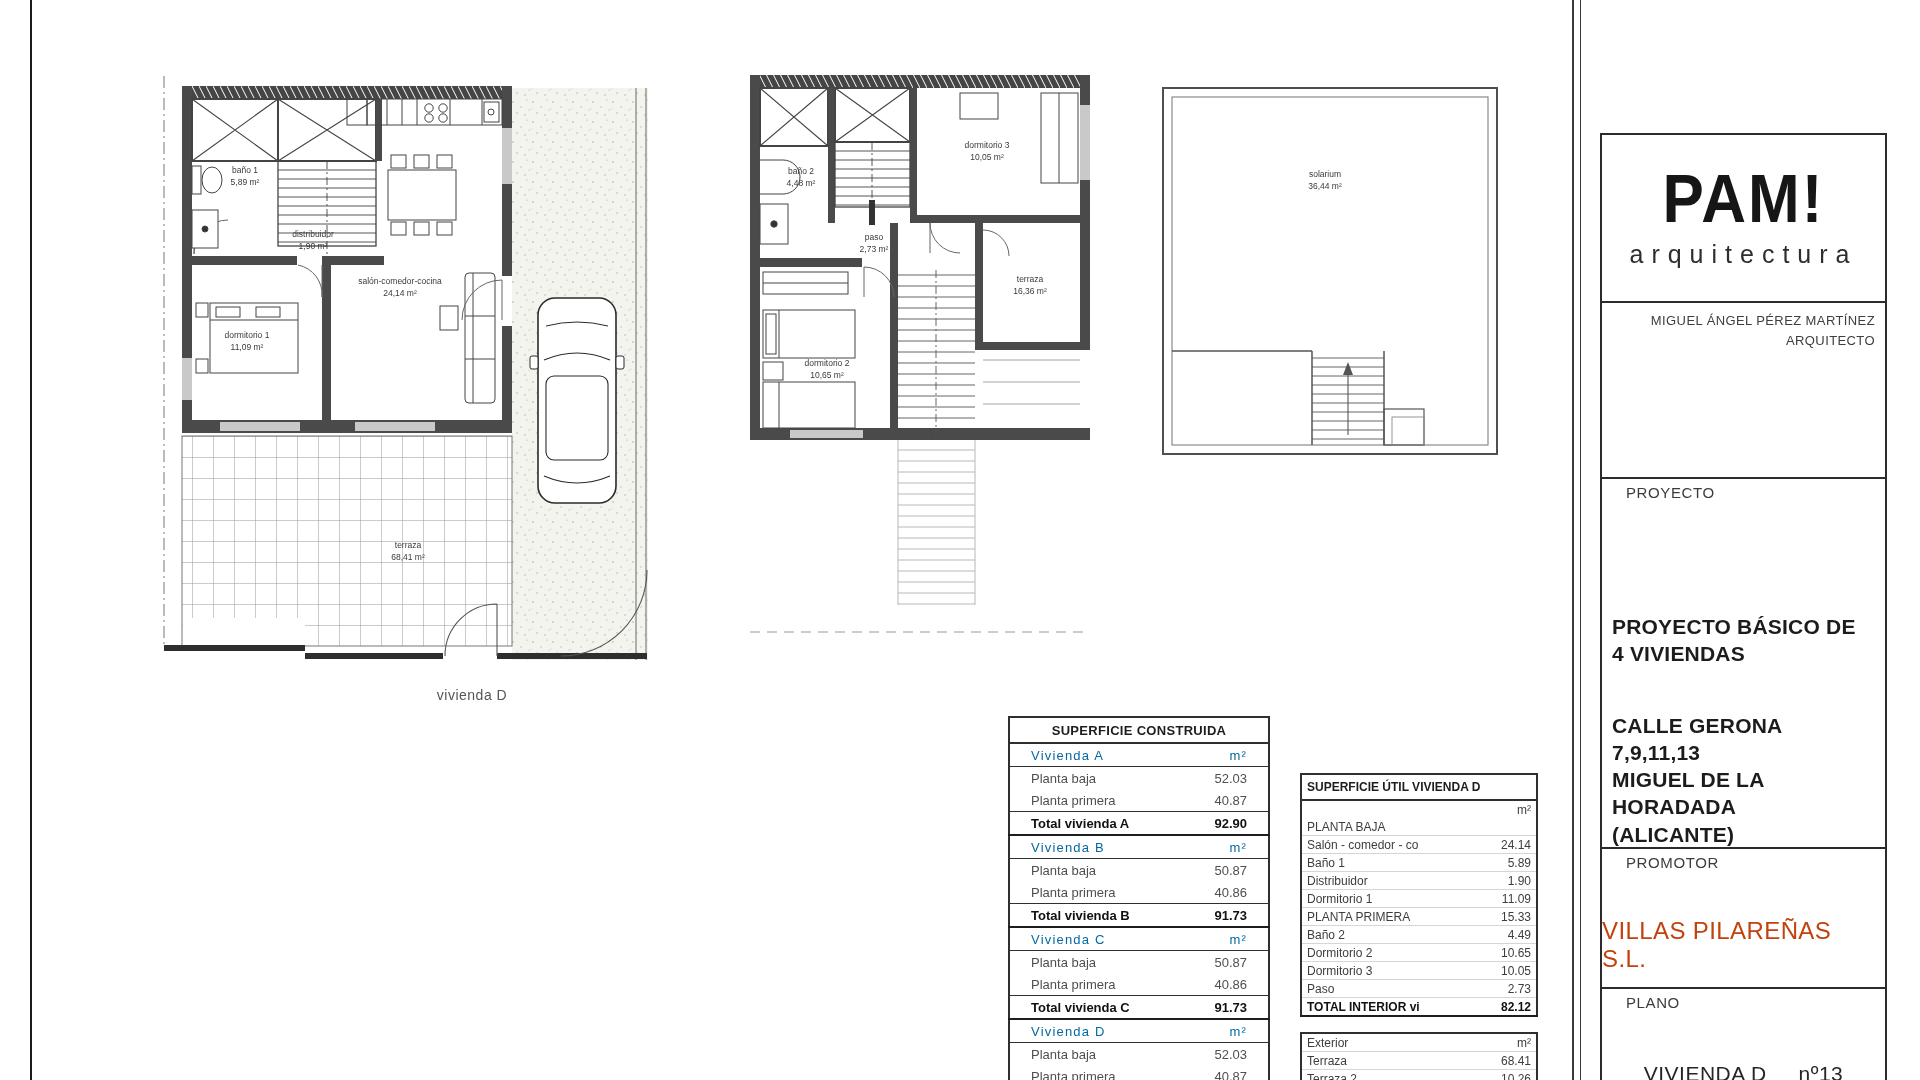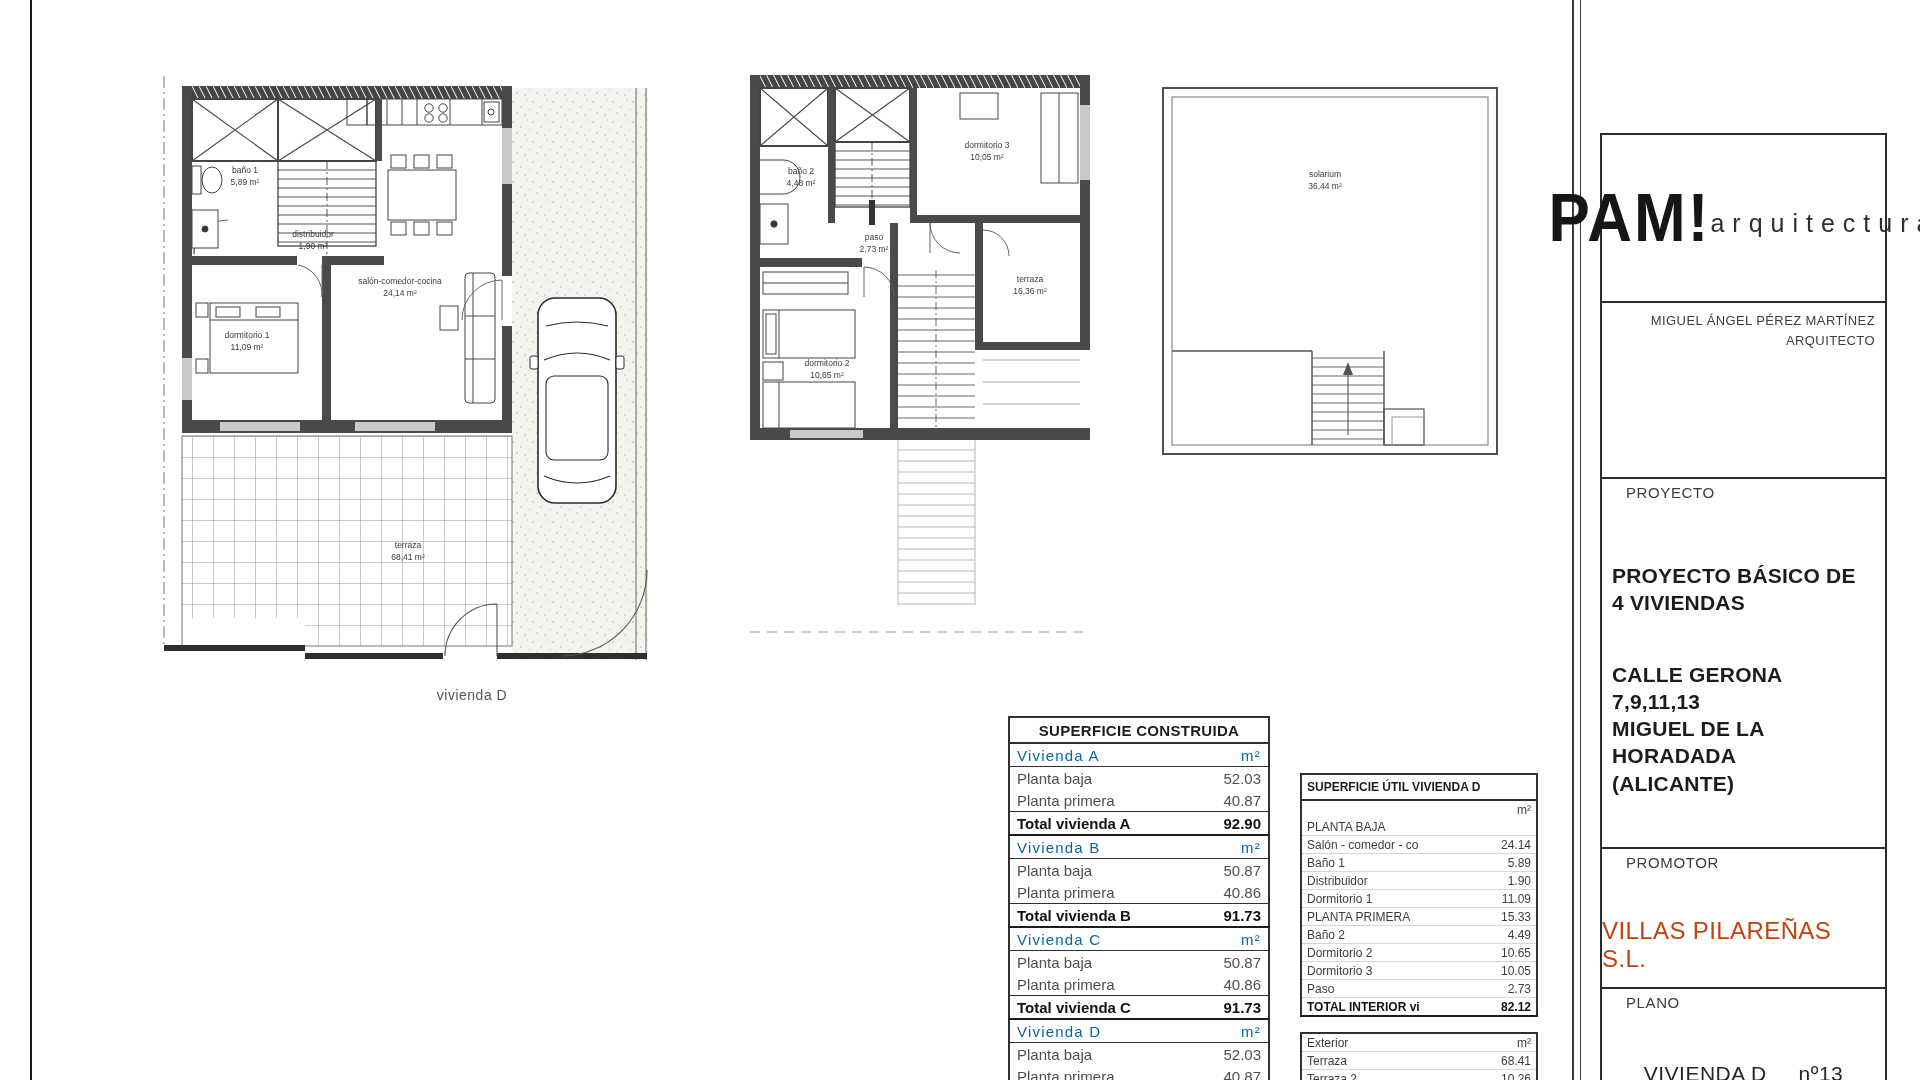--- a/index.html
+++ b/index.html
@@ -14,21 +14,21 @@
 
   
   svg text{font-family:"Liberation Sans",sans-serif;font-size:8.5px;fill:#3a3a3a;text-anchor:middle}
   svg text.caption{font-size:14px;fill:#555;letter-spacing:.5px}
 
   
   table{border-collapse:collapse;table-layout:fixed;width:100%;background:#fff}
   td{white-space:nowrap;overflow:hidden}
   .t1{left:1008px;top:716px;width:262px}
   .t1 table{border:2px solid #2f2f2f}
-  .t1 td{font-size:15px;color:#3d3d3d;height:20px;padding:1px 7px}
+  .t1 td{font-size:13px;color:#3d3d3d;height:20px;padding:1px 21px}
   .t1 .num{text-align:right}
   .t1 .hd td{border:2px solid #2f2f2f;font-weight:bold;text-align:center;color:#1d1d1d;height:22px;letter-spacing:.3px}
   .t1 .viv td{border-top:1.4px solid #2f2f2f;border-bottom:1.4px solid #2f2f2f;letter-spacing:1.2px;color:#0369a1}
   .t1 .pl td{color:#4f4f4f}
   .t1 .tot td{font-weight:bold;color:#111;border-top:1.4px solid #2f2f2f;border-bottom:2.6px solid #1d1d1d}
 
   .t2{left:1300px;top:773px;width:238px}
   .t2 table{border:2px solid #2f2f2f}
   .t2 td{font-size:12px;color:#3d3d3d;height:15px;padding:1px 5px}
   .t2 .num{text-align:right}
@@ -36,31 +36,31 @@
   .t2 .r td{border-bottom:1px solid #d6d6d6}
   .t2 .tot td{font-weight:bold;color:#111;border-top:1.6px solid #2f2f2f;border-bottom:2.6px solid #1d1d1d}
   .t2e{left:1300px;top:1032px;width:238px}
   .t2e table{border:2px solid #2f2f2f}
   .t2e td{font-size:12px;color:#3d3d3d;height:15px;padding:1px 5px;border-bottom:1px solid #d6d6d6}
   .t2e .num{text-align:right}
 
   
   .tblock{left:1600px;top:133px;width:283px;height:1010px;border:2px solid #2b2b2b;background:#fff}
   .tb-sec{border-bottom:2px solid #2b2b2b;position:relative}
-  .tb-logo{height:166px;display:flex;flex-direction:row;align-items:center;justify-content:center}
+  .tb-logo{height:166px;display:flex;flex-direction:column;align-items:center;justify-content:center}
   .pam{font-size:62px;font-weight:800;letter-spacing:2px;color:#161616;transform:scaleY(1.1);line-height:1}
   .arq{font-size:25px;letter-spacing:8px;color:#2e2e2e;margin-top:10px}
   .tb-names{height:174px}
   .nm{font-size:13px;color:#3e3e3e;text-align:right;line-height:1.55;letter-spacing:.4px;padding-right:10px}
   .nm1{padding-top:8px}
   .nm2{position:absolute;bottom:6px;right:0;left:0}
   .tb-lab{font-size:15px;color:#3c3c3c;letter-spacing:.6px;padding:5px 24px}
   .tb-proy{height:368px}
   .big{font-weight:bold;font-size:21px;color:#1c1c1c;line-height:1.3;padding-left:10px;letter-spacing:.2px}
-  .proj-title{margin-top:56px}
+  .proj-title{margin-top:107px}
   .address{margin-top:44px}
   .tb-prom{height:138px}
   .prom-name{position:absolute;bottom:14px;right:12px;font-size:24px;color:#c2410c;letter-spacing:.4px}
   .tb-plano{height:150px;border-bottom:none}
   .plano-row{display:flex;justify-content:center;gap:32px;margin-top:46px;font-size:21px;color:#262626;letter-spacing:.5px}
 </style>
 </head>
 <body>
 
 <div class="abs edge-left"></div>

